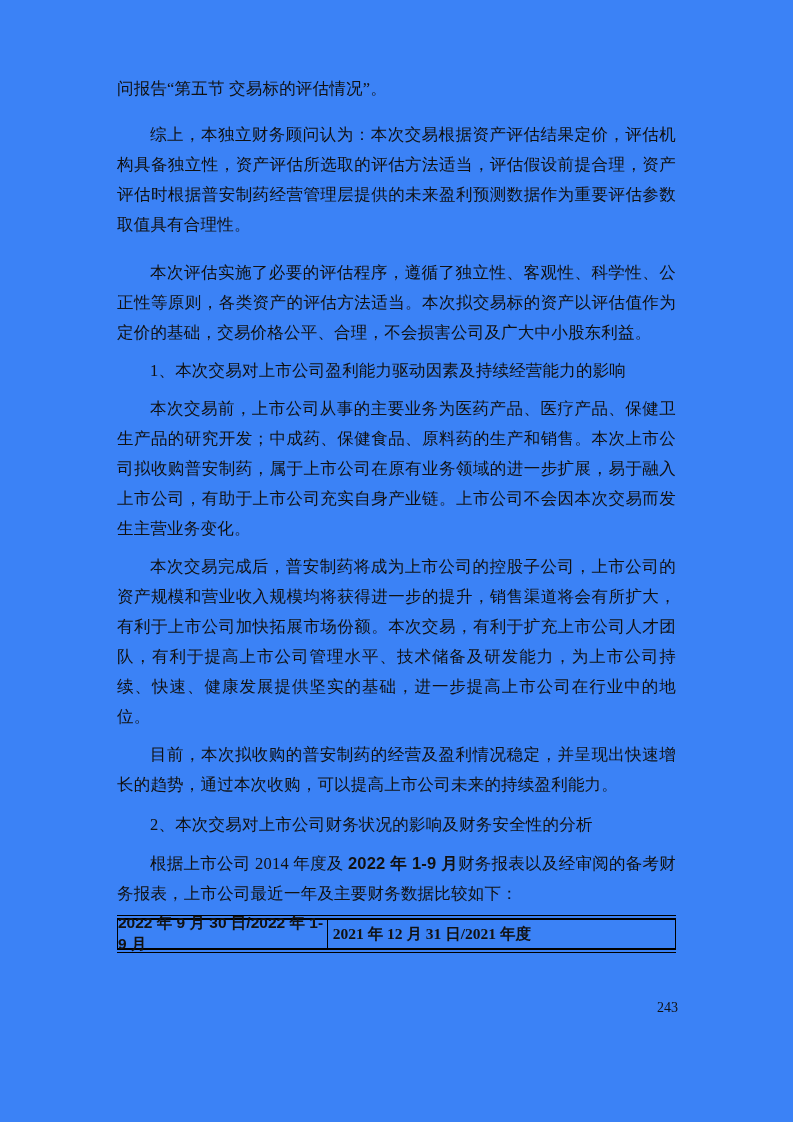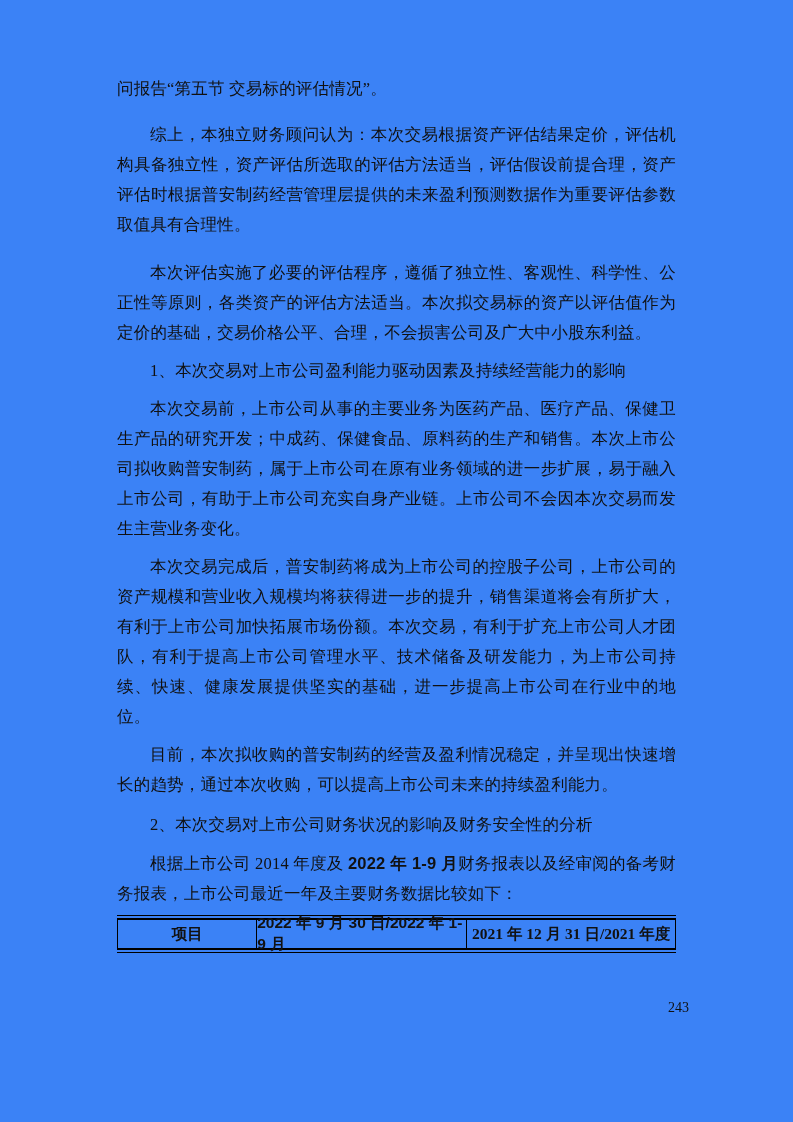--- a/index.html
+++ b/index.html
@@ -72,21 +72,21 @@
     border-right: 1.5px solid #000;
     box-sizing: border-box;
   }
   .fin-table .th:last-child { border-right: none; }
   .fin-table .c1 { width: 25%; font-family: "Liberation Serif", serif; }
   .fin-table .c2 { width: 37.7%; font-family: "Liberation Sans", sans-serif; }
   .fin-table .c3 { width: 37.3%; font-family: "Liberation Serif", serif; }
   .page-number {
     position: absolute;
     top: 1000px;
-    right: 104px;
+    right: 115px;
     font-size: 14px;
     font-family: "Liberation Serif", serif;
     color: #111;
   }
 </style>
 </head>
 <body>
 
 <div class="page">
   <div class="content">
@@ -108,21 +108,20 @@
     <p class="body">目前，本次拟收购的普安制药的经营及盈利情况稳定，并呈现出快速增长的趋势，通过本次收购，可以提高上市公司未来的持续盈利能力。</p>
 
     <p class="body sub2">2、本次交易对上市公司财务状况的影响及财务安全性的分析</p>
 
     <p class="body"><span>根据上市公司 2014 年度及 </span><b class="b-sans">2022 年 1-9 月</b><span>财务报表以及经审阅的备考财务报表，上市公司最近一年及主要财务数据比较如下：</span></p>
 
     <div class="tbl-wrap">
       <div class="hairline top"></div>
       <div class="fin-table">
         <div class="tr">
-          <div class="th c1">项目</div>
           <div class="th c2">2022 年 9 月 30 日/2022 年 1-9 月</div>
           <div class="th c3">2021 年 12 月 31 日/2021 年度</div>
         </div>
       </div>
       <div class="hairline bottom"></div>
     </div>
 
   </div>
 
   <div class="page-number">243</div>

